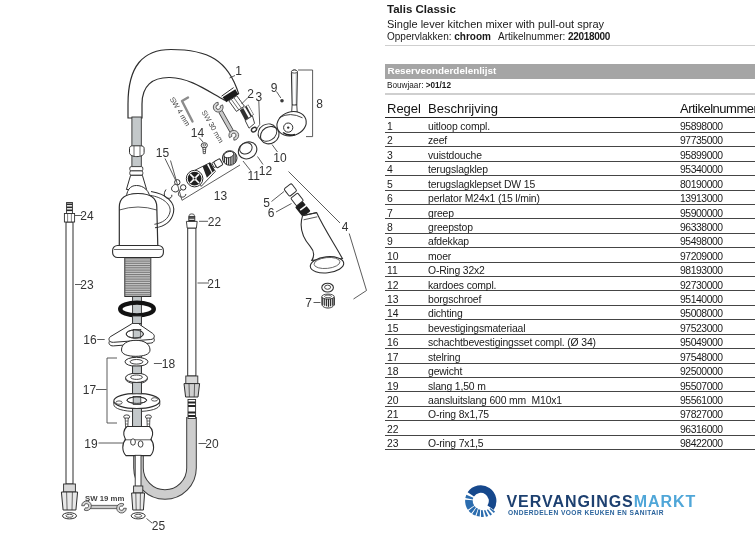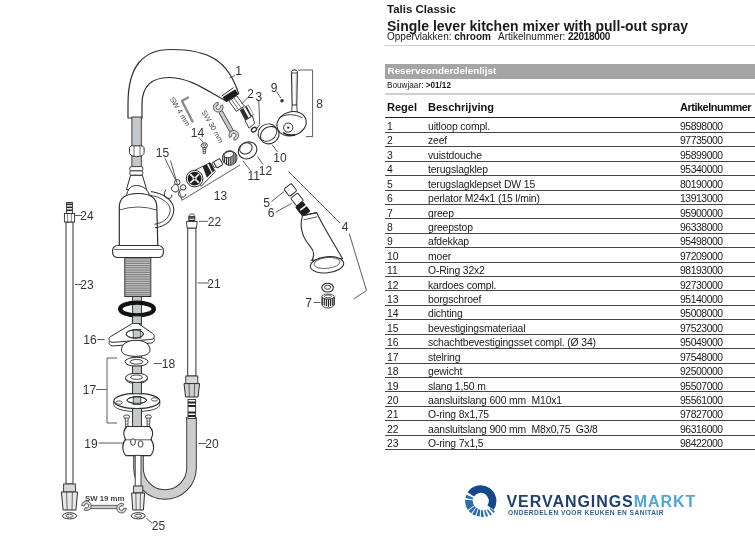--- a/index.html
+++ b/index.html
@@ -1,24 +1,24 @@
 <!DOCTYPE html>
 <html><head><meta charset="utf-8"><style>
 *{margin:0;padding:0;box-sizing:border-box;}
 html,body{width:755px;height:550px;background:#fff;font-family:"Liberation Sans",sans-serif;overflow:hidden;}
 .abs{position:absolute;}
 #title1{left:387px;top:3px;font-size:11.5px;font-weight:bold;color:#1a1a1a;}
-#title2{left:387px;top:18px;font-size:14px;font-weight:bold;color:#1a1a1a;}
+#title2{left:387px;top:18px;font-size:11px;font-weight:normal;color:#1a1a1a;}
 #title3{left:387px;top:30.5px;font-size:10px;color:#1a1a1a;}
 #title3b{left:498px;top:30.5px;font-size:10px;color:#1a1a1a;}
 #rule1{left:385px;top:44.8px;width:370px;height:1.6px;background:#cfcfcf;}
 #bar{left:385px;top:63.5px;width:370px;height:15px;background:#a5a5a5;color:#fff;font-size:9.9px;font-weight:bold;line-height:13.5px;padding-left:2.5px;}
 #bouw{left:387px;top:80.5px;font-size:8.2px;color:#1a1a1a;}
 #rule2{left:385px;top:93.4px;width:370px;height:1.4px;background:#cfcfcf;}
-#thead{left:385px;top:100.5px;width:370px;height:16.8px;font-size:11px;font-weight:bold;color:#111;}
+#thead{left:385px;top:100.5px;width:370px;height:16.8px;font-size:13px;font-weight:normal;color:#111;}
 #thead span{position:absolute;top:0;}
 #tbl{left:385px;top:117.4px;width:370px;border-top:1.7px solid #222;}
 .row{position:relative;height:14.43px;border-bottom:1px solid #454545;font-size:10.4px;color:#1a1a1a;}
 .row span{position:absolute;top:2.6px;white-space:nowrap;}
 .n{left:2px;} .d{left:43px;letter-spacing:-0.15px;} .a{left:295px;letter-spacing:-0.45px;}
 #lg1{left:506.5px;top:492.5px;font-size:16px;font-weight:bold;letter-spacing:0.95px;color:#1d4070;white-space:nowrap;}
 #lg1 b{color:#4fa6d8;font-weight:bold;}
 #lg2{left:508px;top:508.8px;font-size:6.6px;font-weight:bold;letter-spacing:0.45px;color:#2a639c;white-space:nowrap;}
 </style></head><body>
 <svg class="abs" style="left:0;top:0" width="380" height="550" viewBox="0 0 380 550" font-family="Liberation Sans, sans-serif">
@@ -382,21 +382,20 @@
       <span class="d">aansluitslang 600 mm&nbsp; M10x1</span>
       <span class="a">95561000</span>
     </div>
     <div class="row">
       <span class="n">21</span>
       <span class="d">O-ring 8x1,75</span>
       <span class="a">97827000</span>
     </div>
     <div class="row">
       <span class="n">22</span>
-      <span class="d">aansluitslang 900 mm&nbsp; M8x0,75&nbsp; G3/8</span>
       <span class="a">96316000</span>
     </div>
     <div class="row">
       <span class="n">23</span>
       <span class="d">O-ring 7x1,5</span>
       <span class="a">98422000</span>
     </div>
   </div>
 <svg class="abs" style="left:460px;top:480px" width="45" height="45" viewBox="460 480 45 45">
     <path d="M467.63,492.25 A15.7,15.7 0 1 1 493.66,509.81 L487.44,505.45 A8.1,8.1 0 1 0 474.01,496.39 Z" fill="#16488c"></path>

